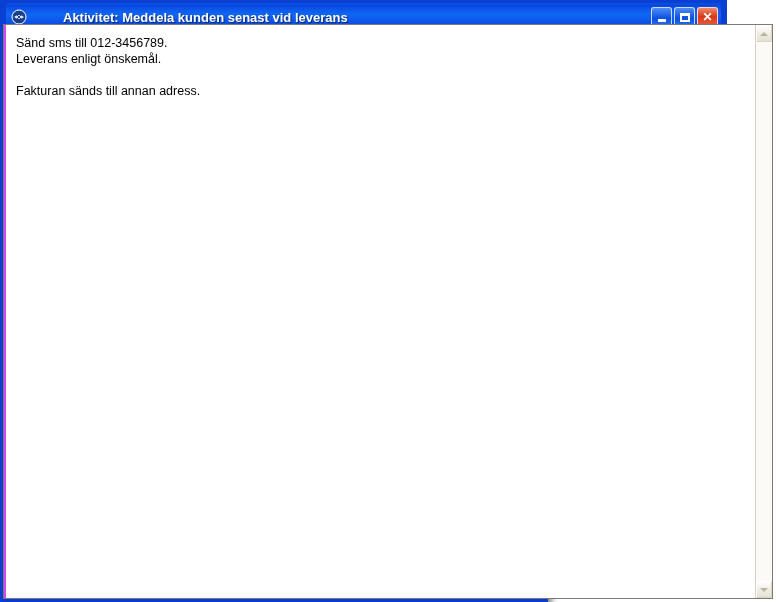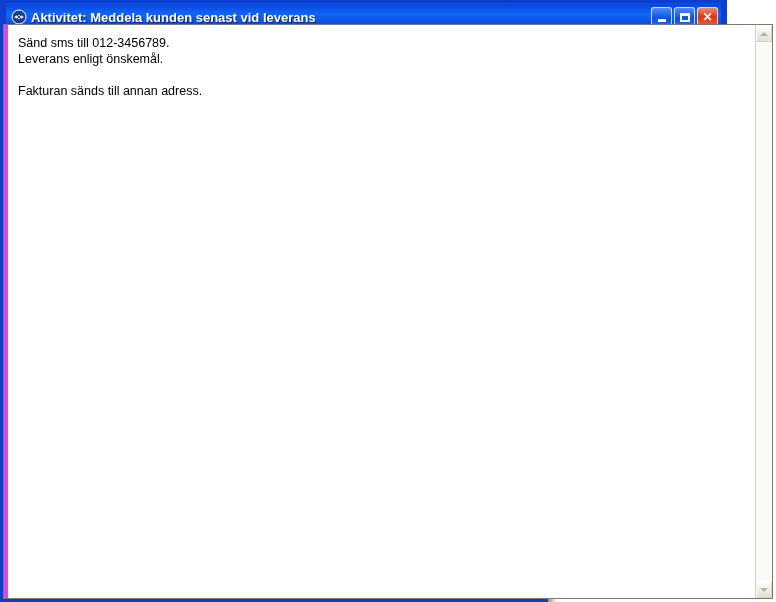--- a/index.html
+++ b/index.html
@@ -26,20 +26,21 @@
   }
   .titlebar{
     height:28px;
     background:linear-gradient(to bottom,
       #0b52e0 0%, #0746de 8%, #0a4fe6 14%, #1166f2 40%,
       #0f5dee 55%, #0a49dd 80%, #1a5be8 92%, #2e7cf0 100%);
     display:flex;align-items:center;
     position:relative;
     padding:0 2px 0 5px;
     box-sizing:border-box;
+    gap:32px;
   }
   #main-window .titlebar{
     border-top:3px solid #0b3fd2;
     border-left:3px solid #0b3fd2;
     border-right:3px solid #0b3fd2;
     height:31px;
     margin:0;
   }
   .title-text{
     color:#fff;font-weight:bold;font-size:13px;
@@ -203,21 +204,21 @@
     background:#fff;
     border:1px solid #7b7a76;
     box-sizing:border-box;
     display:flex;
   }
   .cw-text{
     flex:1;
     padding:10px 8px 16px 10px;
     font-size:12.5px;line-height:16px;color:#000;
     white-space:pre-wrap;
-    border-left:4px solid #d946ef;
+    border-left:2px solid #d946ef;
   }
 </style>
 </head>
 <body>
 
 <div id="main-window">
 
   <div class="titlebar">
     <span class="app-icon">
       <svg width="16" height="16" viewBox="0 0 16 16">

